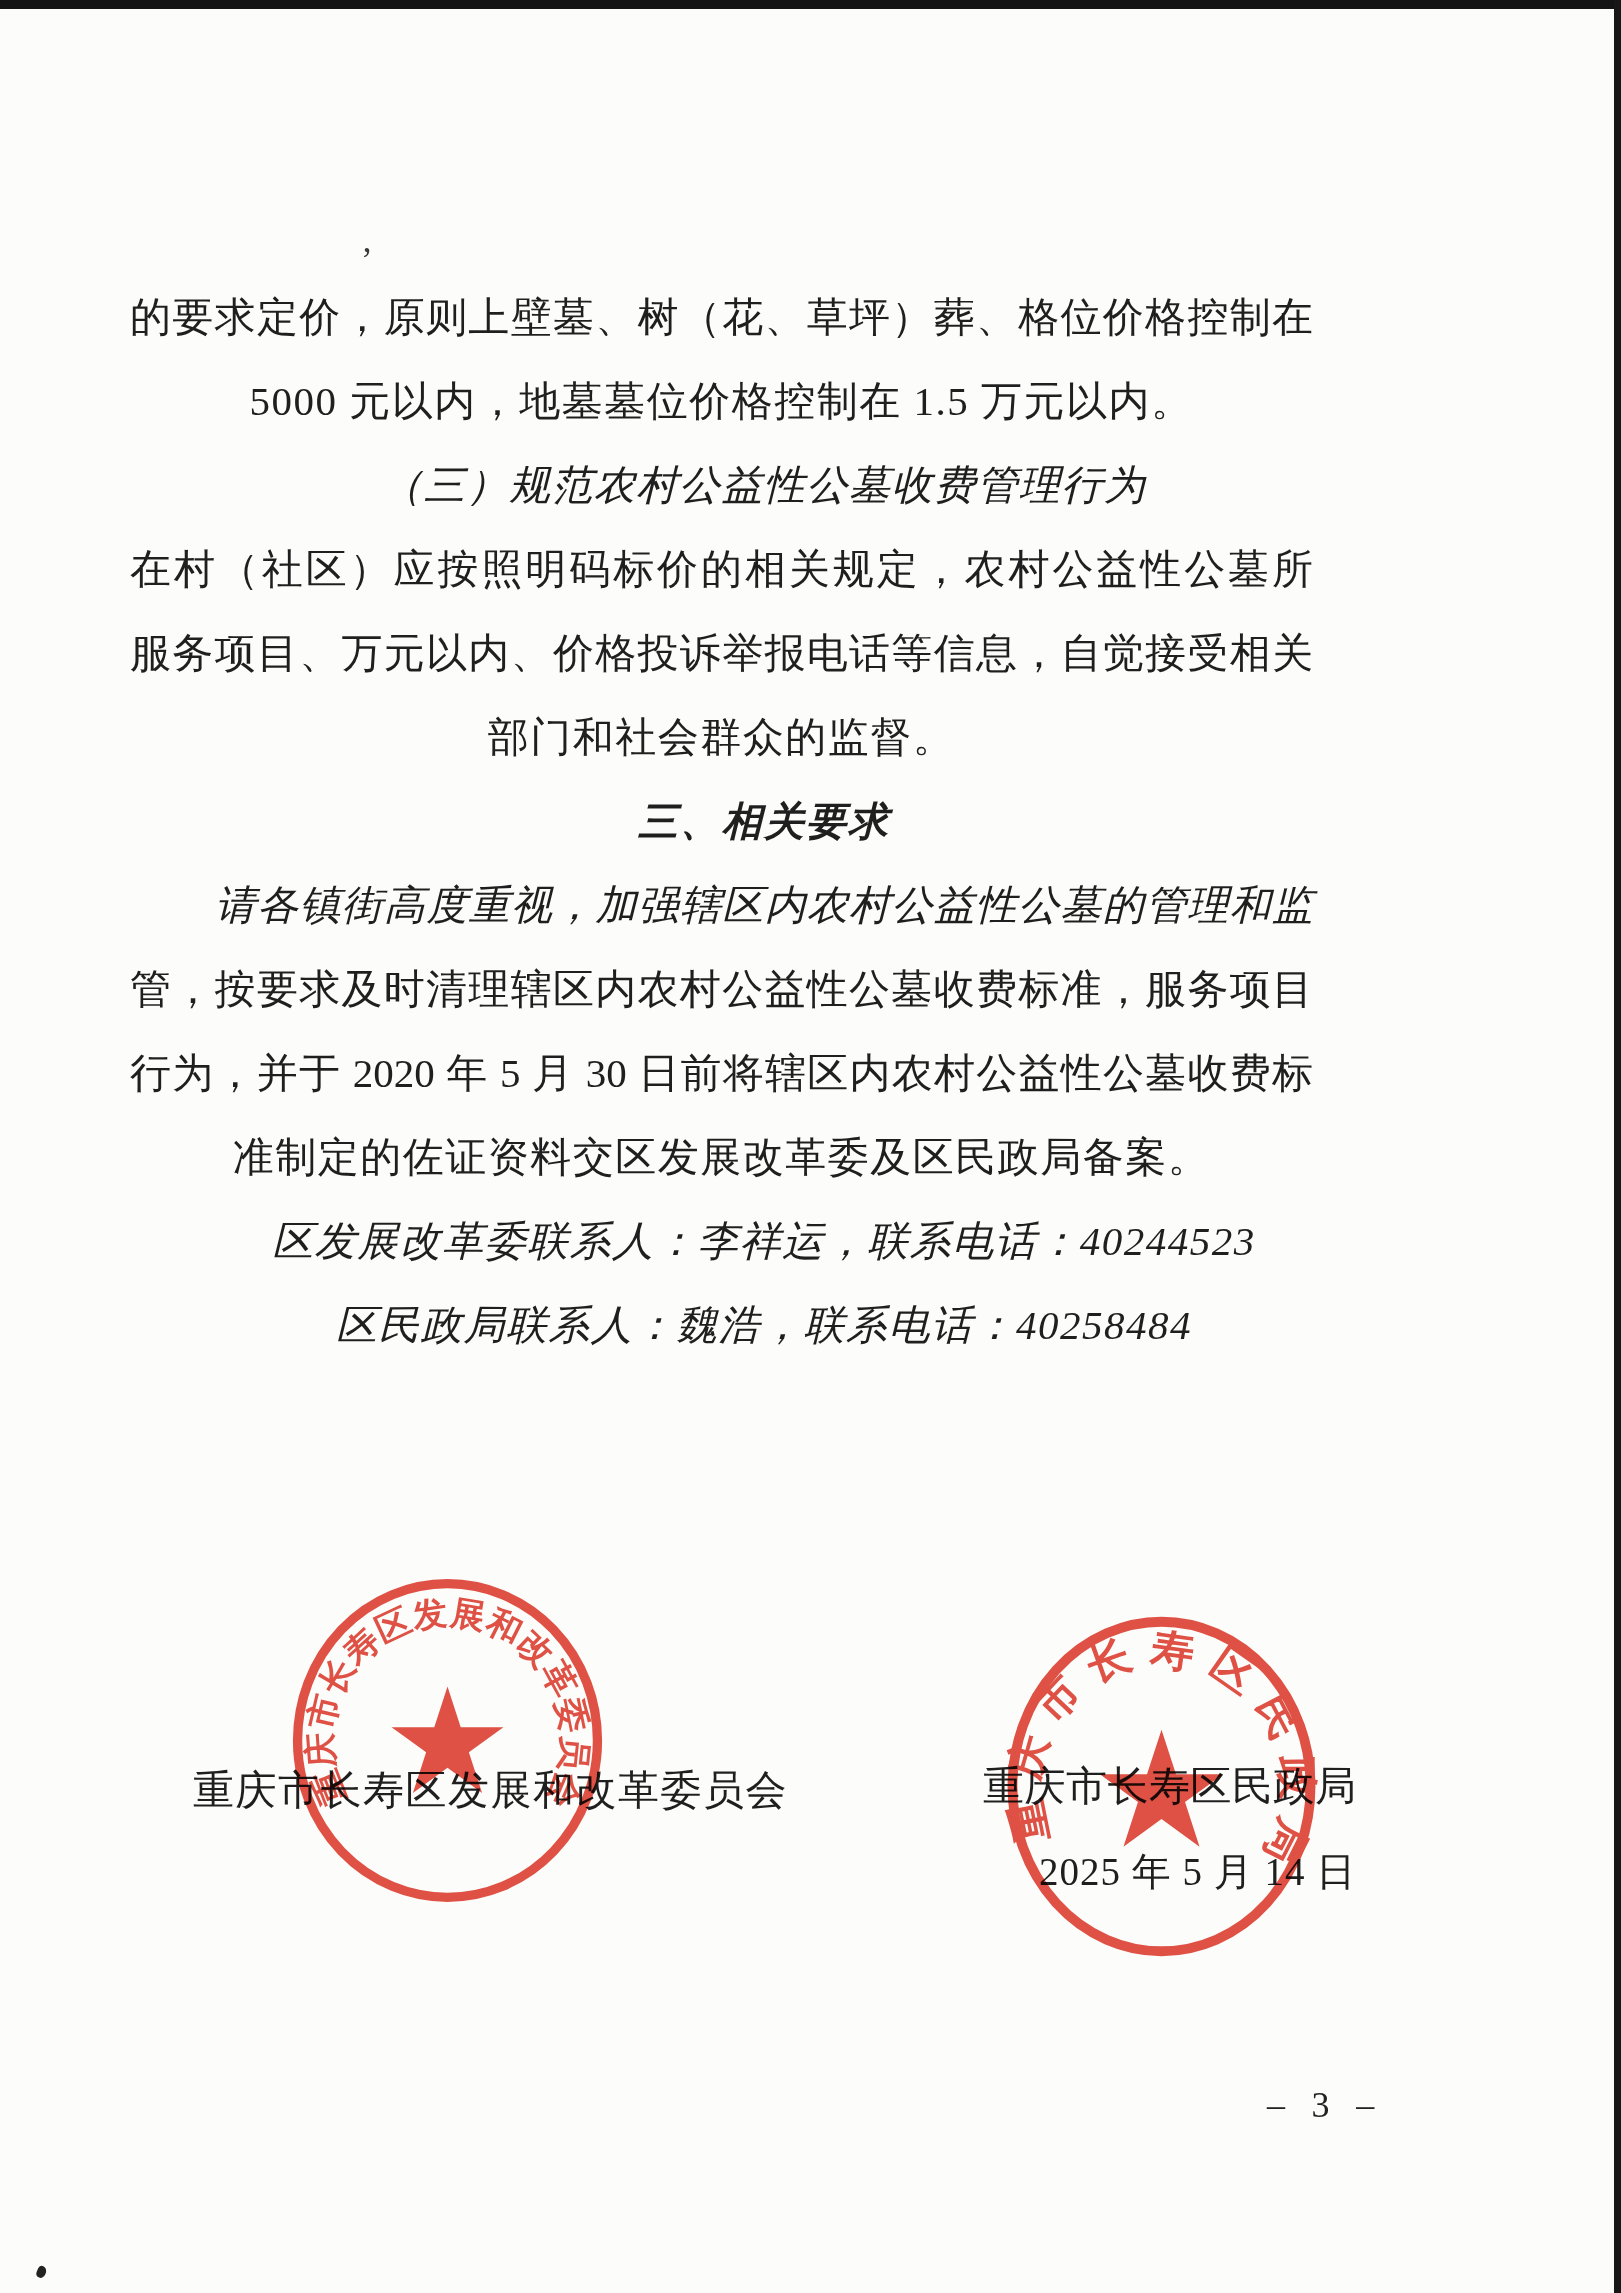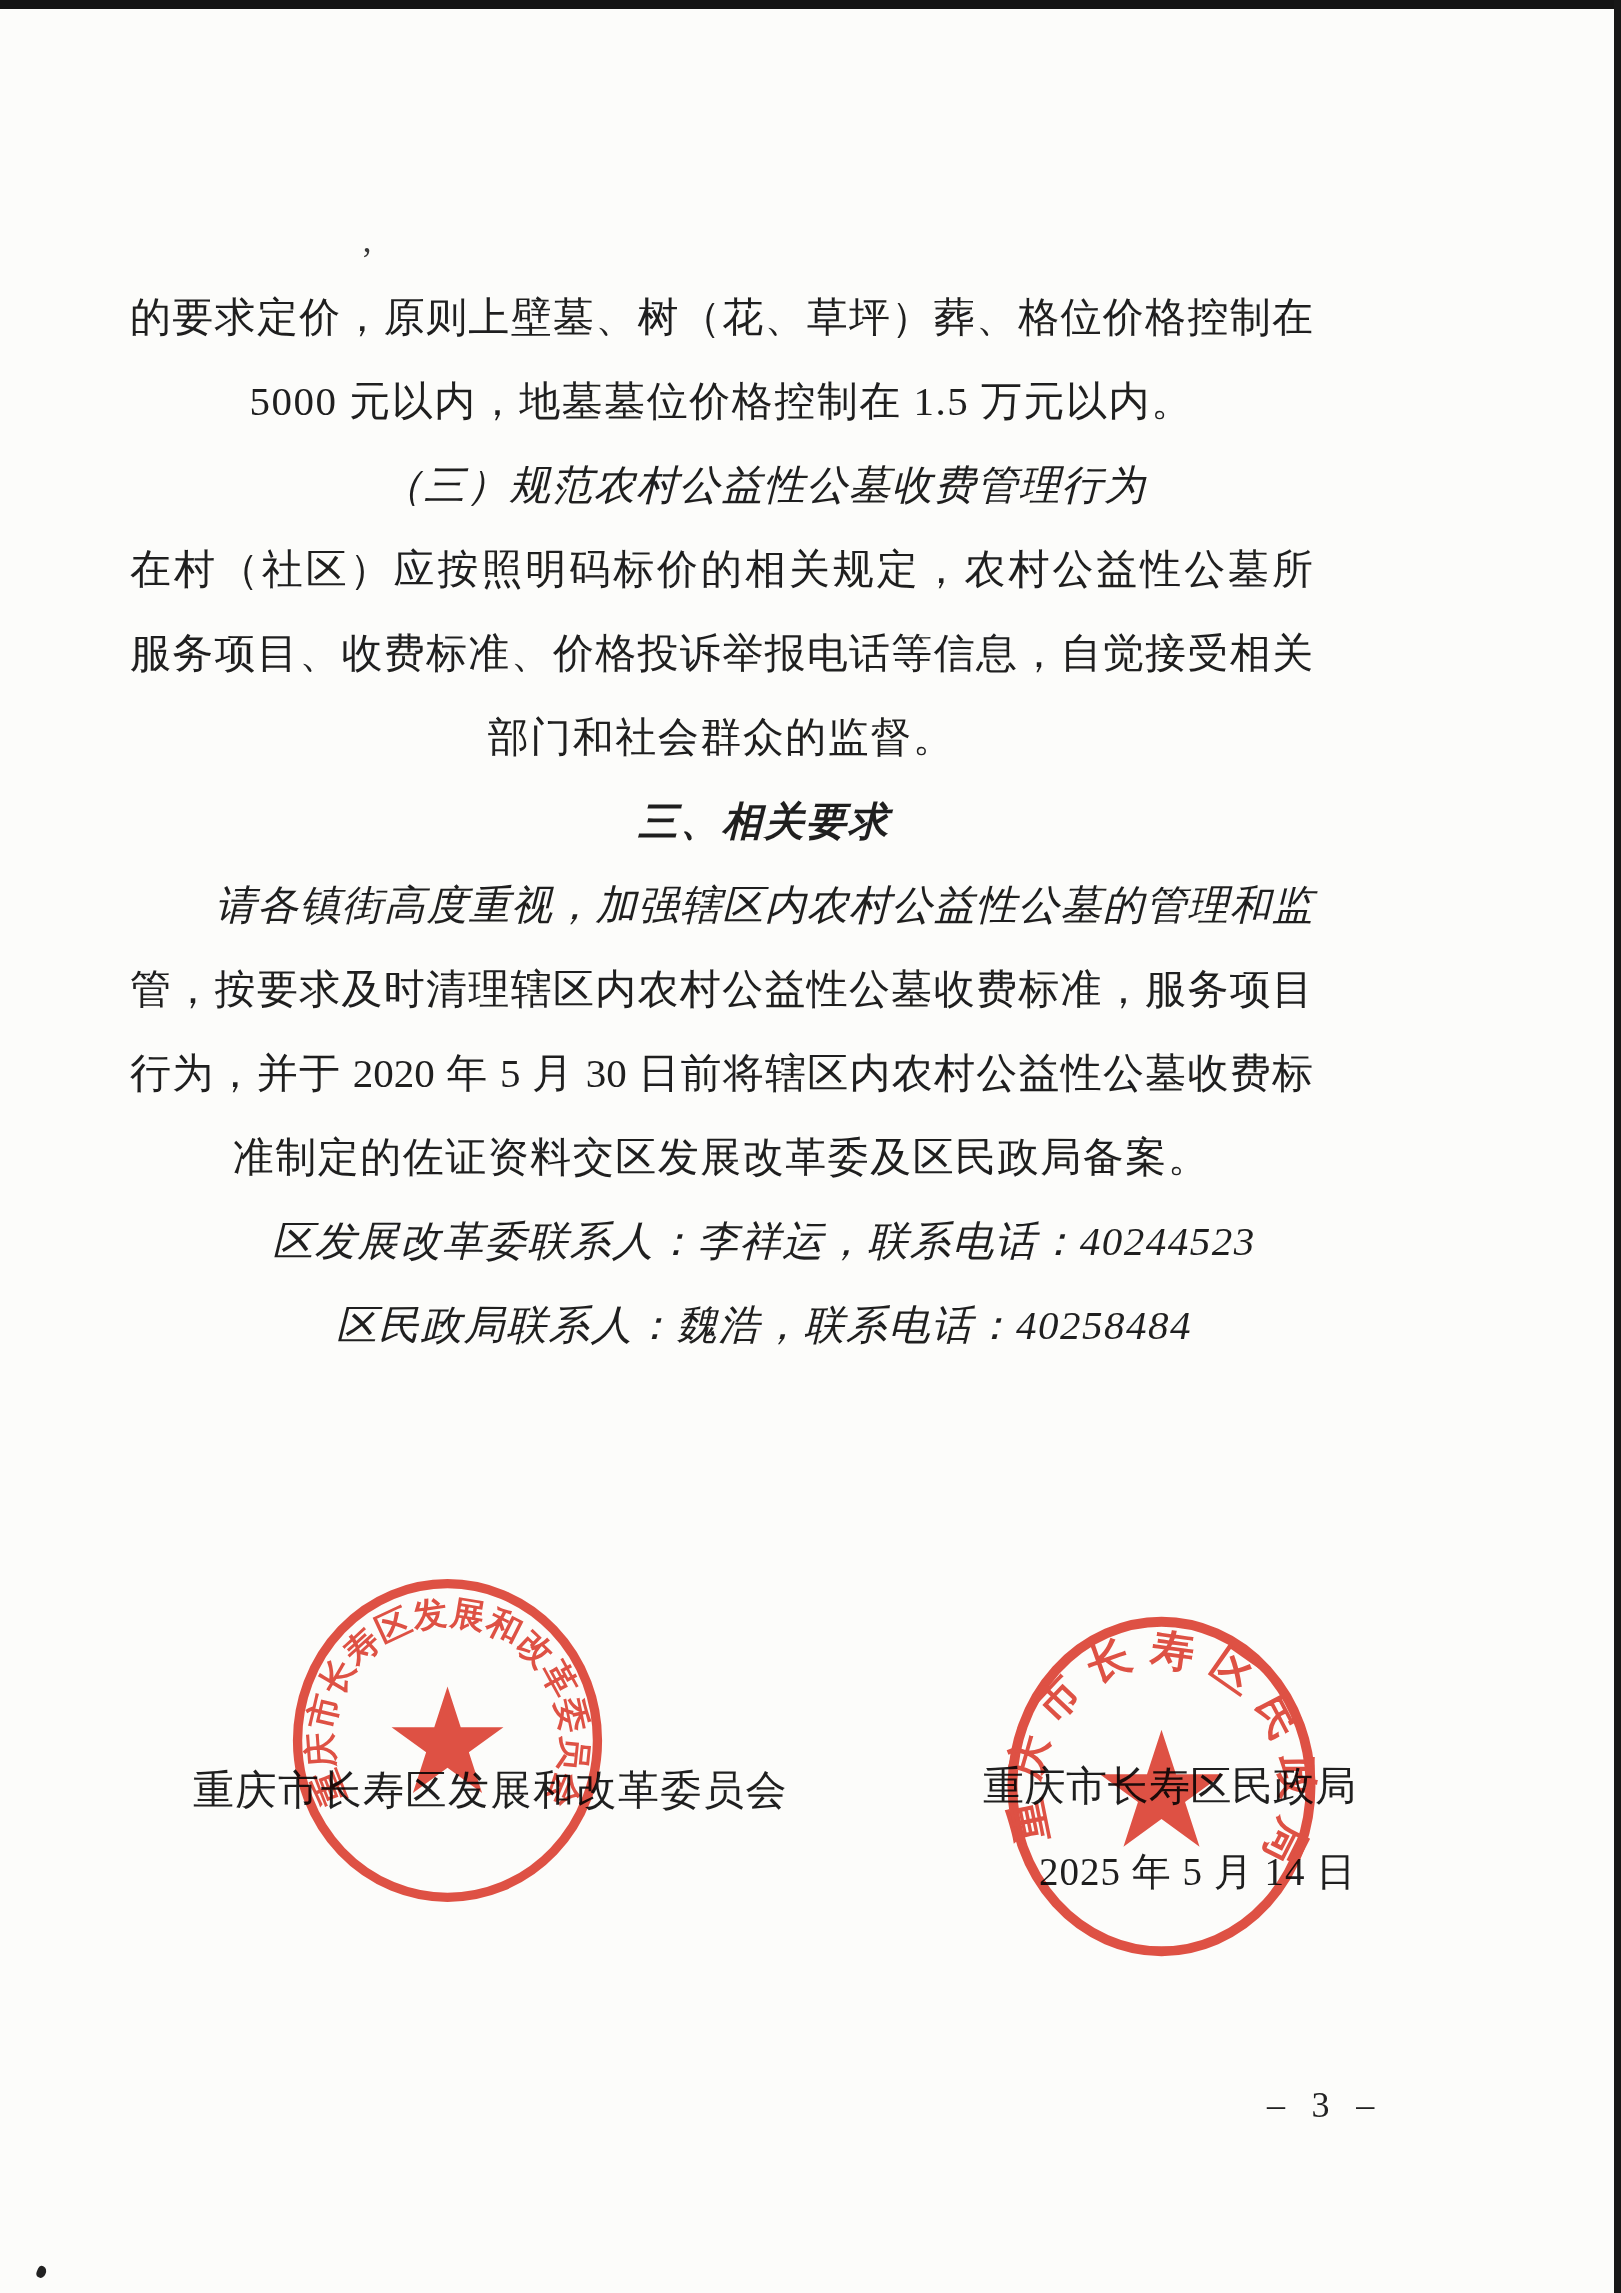--- a/index.html
+++ b/index.html
@@ -93,21 +93,21 @@
   <div class="scan-band-top"></div>
   <div class="scan-band-right"></div>
   <div class="stray-mark">’</div>
   <div class="speck"></div>
 
   <div class="doc-text">
     <span class="line justify">的要求定价，原则上壁墓、树（花、草坪）葬、格位价格控制在</span>
     <span class="line">5000 元以内，地墓墓位价格控制在 1.5 万元以内。</span>
     <span class="line indent kai-heading">（三）规范农村公益性公墓收费管理行为</span>
     <span class="line justify">在村（社区）应按照明码标价的相关规定，农村公益性公墓所</span>
-    <span class="line justify">服务项目、收费标准、价格投诉举报电话等信息，自觉接受相关</span>
+    <span class="line justify">服务项目、万元以内、价格投诉举报电话等信息，自觉接受相关</span>
     <span class="line">部门和社会群众的监督。</span>
     <span class="line indent bold-heading">三、相关要求</span>
     <span class="line justify indent">请各镇街高度重视，加强辖区内农村公益性公墓的管理和监</span>
     <span class="line justify">管，按要求及时清理辖区内农村公益性公墓收费标准，服务项目</span>
     <span class="line justify">行为，并于 2020 年 5 月 30 日前将辖区内农村公益性公墓收费标</span>
     <span class="line">准制定的佐证资料交区发展改革委及区民政局备案。</span>
     <span class="line indent">区发展改革委联系人：李祥运，联系电话：40244523</span>
     <span class="line indent">区民政局联系人：魏浩，联系电话：40258484</span>
   </div>
 

